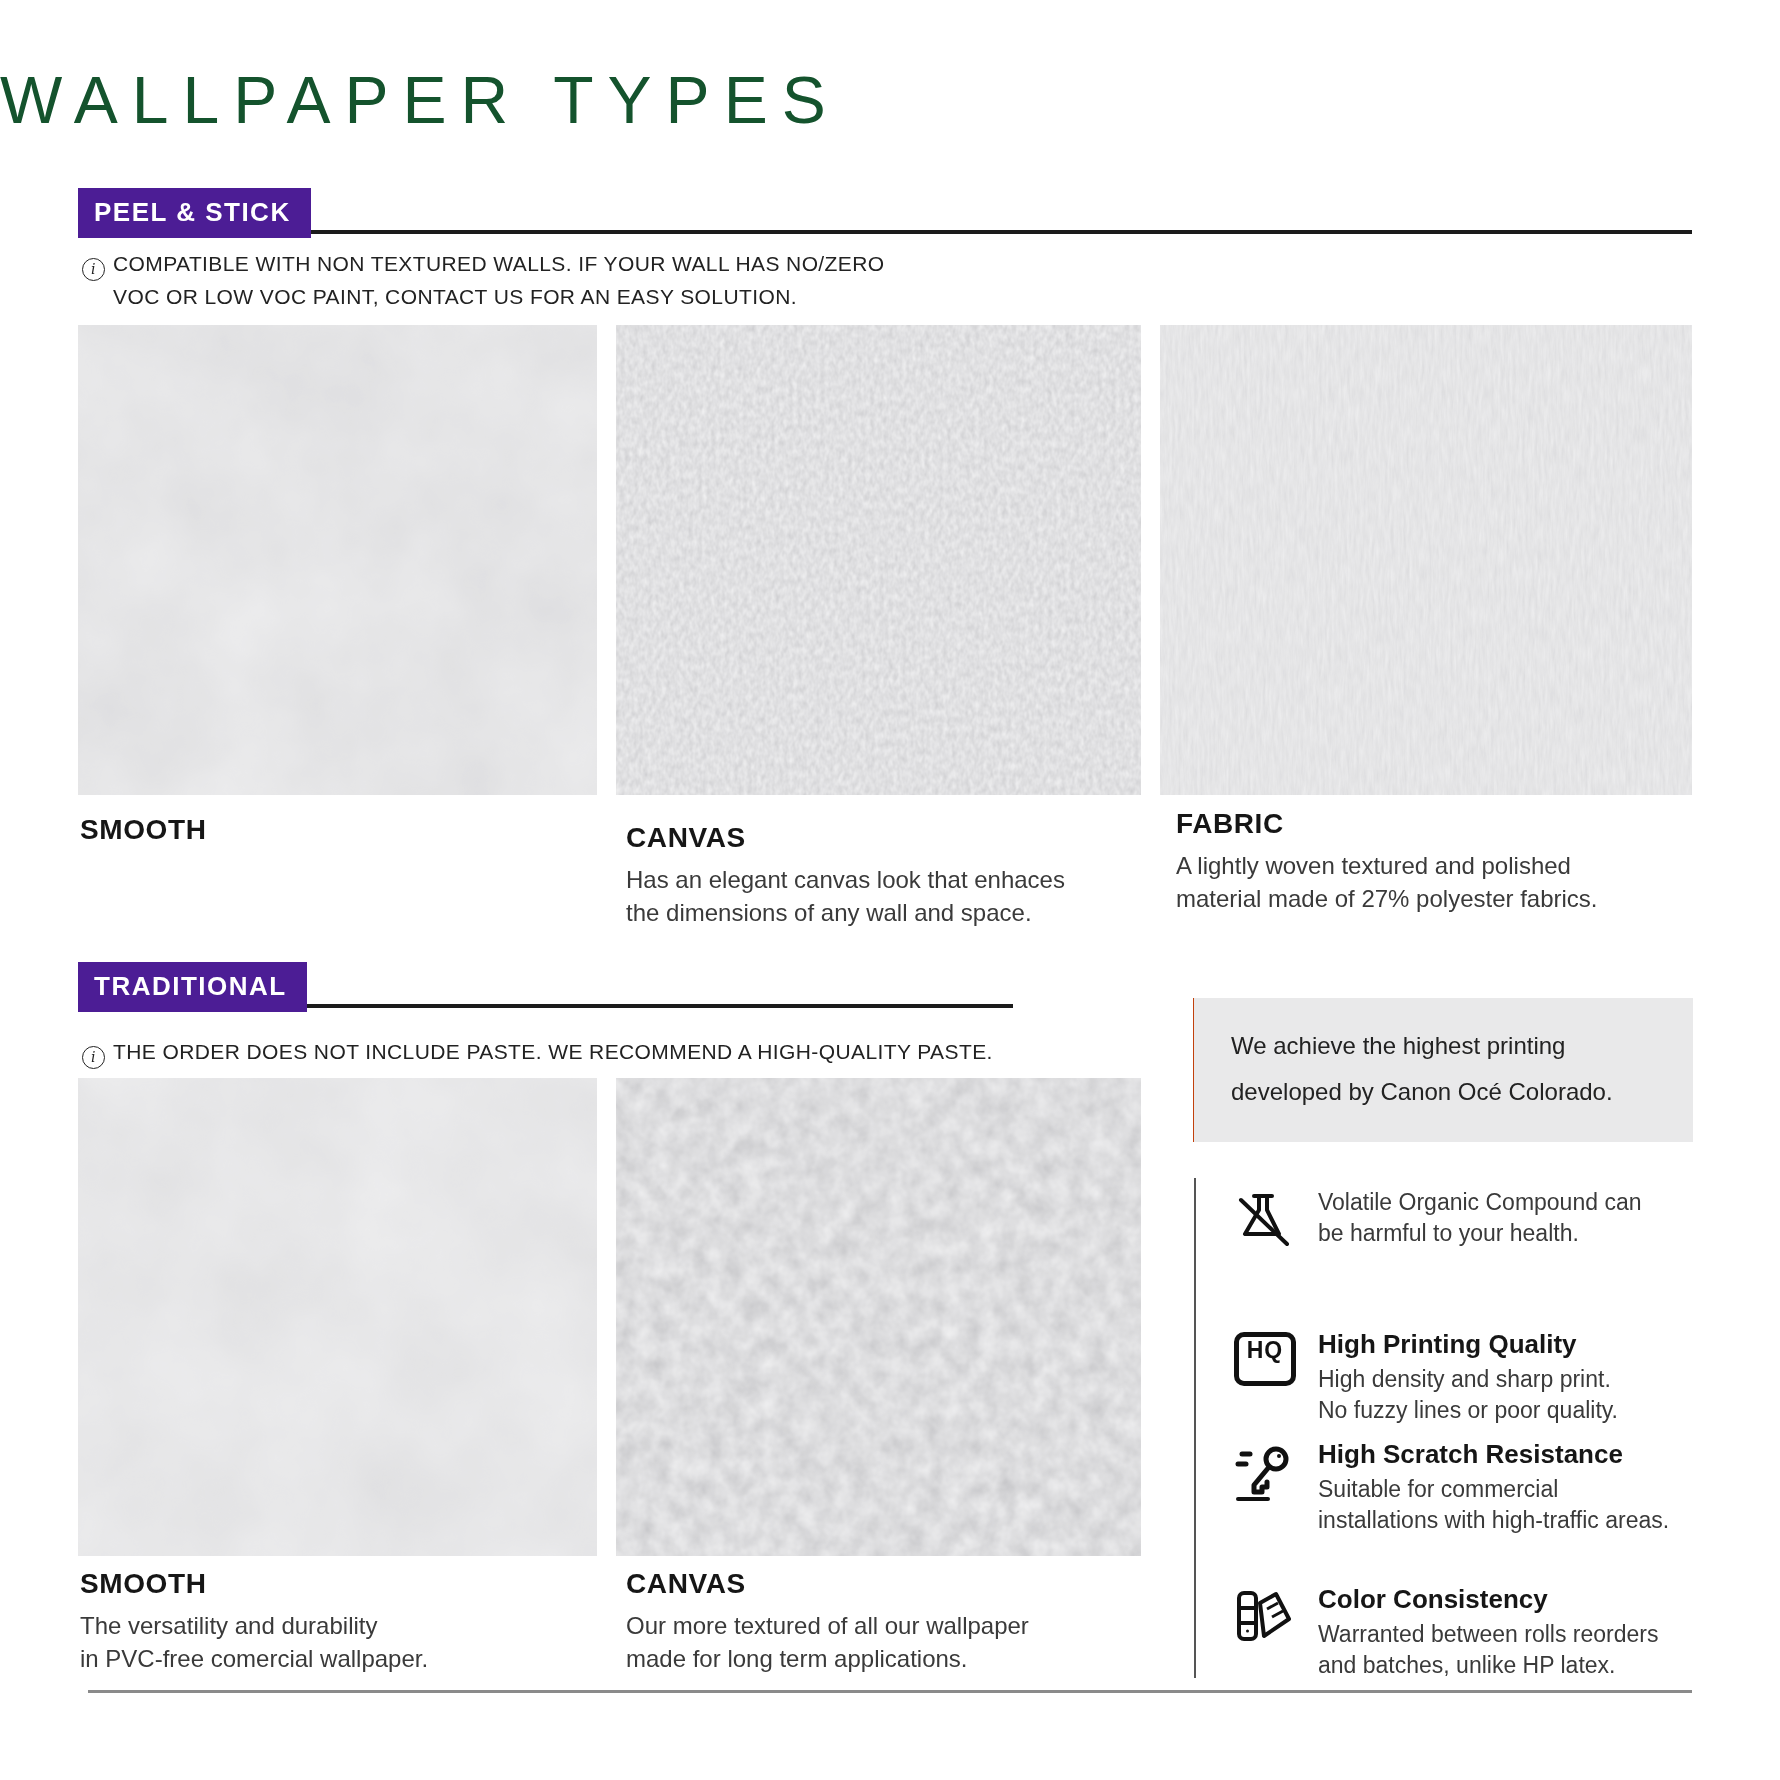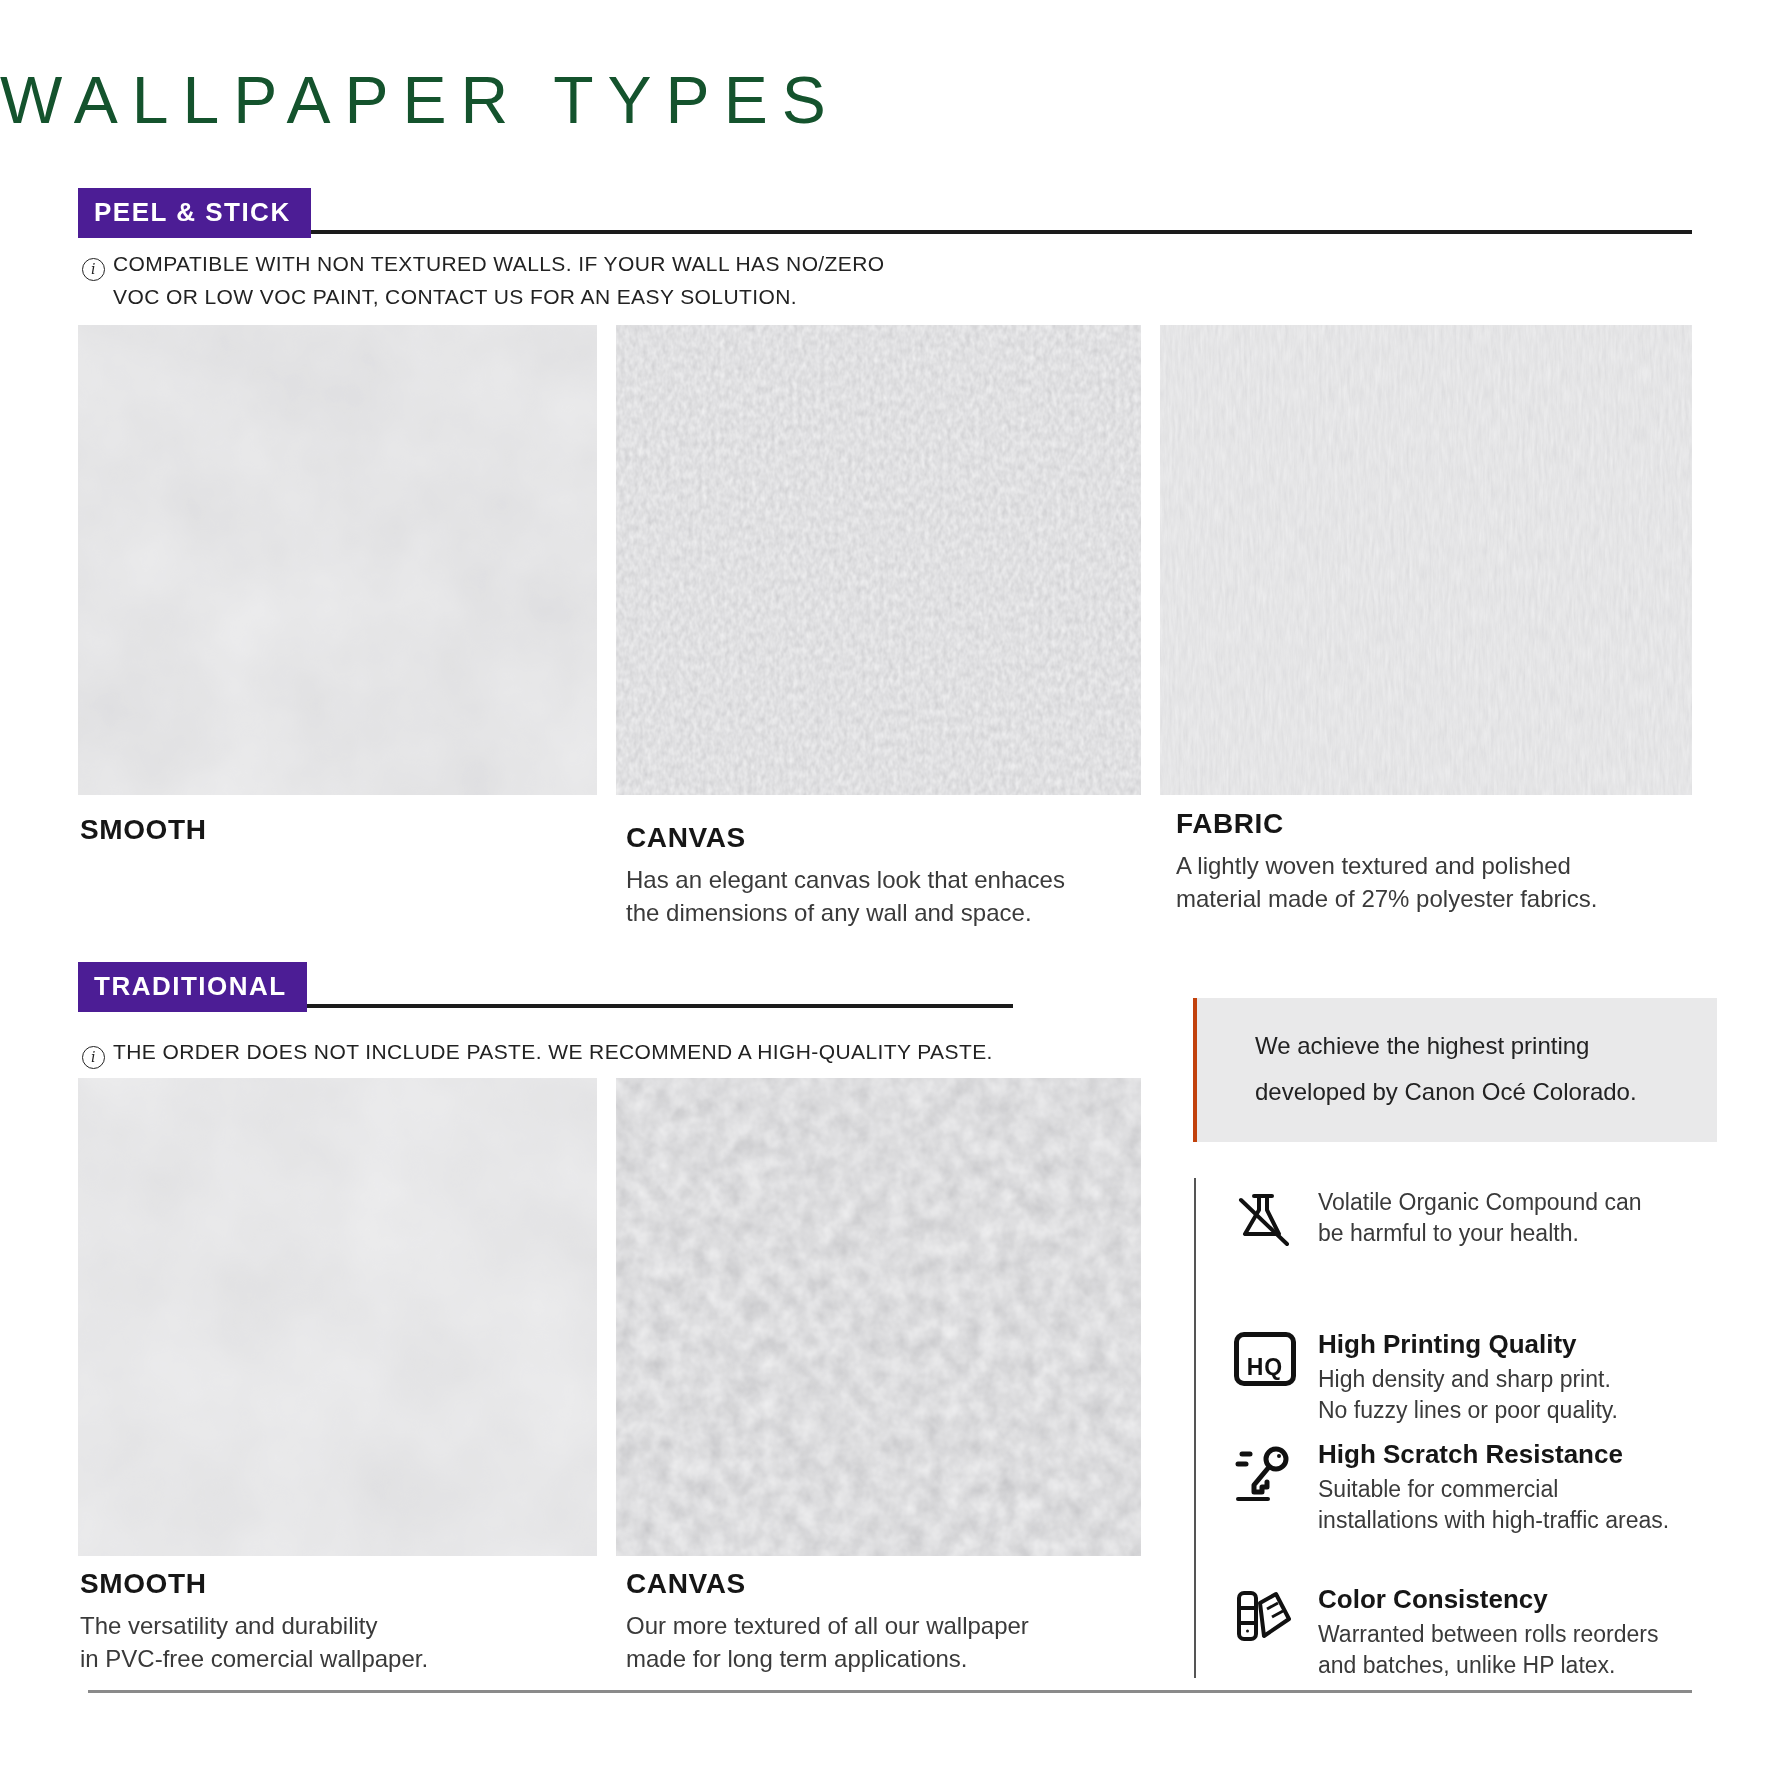--- a/index.html
+++ b/index.html
@@ -20,30 +20,30 @@
 
   
   .swatch{position:absolute;overflow:hidden;background:#f0f0f1;}
   .swatch svg{display:block;width:100%;height:100%;}
 
   
   .swatch-name{font-size:28px;font-weight:700;letter-spacing:0.6px;color:#161616;}
   .swatch-desc{font-size:24px;color:#3a3a3a;line-height:33px;margin-top:9px;}
 
   
-  .quote-box{background:#e9e9ea;border-left:4px solid #c2410c;padding-left:21px;}
+  .quote-box{background:#e9e9ea;border-left:1px solid #c2410c;}
   .quote-text{font-size:24px;color:#222;line-height:46px;padding:25px 0 0 37px;}
   .feature-line{width:2px;background:#555;}
   .feature{position:absolute;left:1234px;width:520px;}
   .feature .f-icon{position:absolute;left:0;top:4px;width:60px;height:60px;}
   .feature .f-body{margin-left:84px;}
   .f-title{font-size:26px;font-weight:700;color:#161616;line-height:32px;}
   .f-desc{font-size:23px;color:#3a3a3a;line-height:31px;margin-top:4px;}
 
-  .hq-badge{width:52px;height:44px;border:5px solid #111;border-radius:10px;display:flex;align-items:flex-end;justify-content:center;font-size:23px;font-weight:700;color:#111;letter-spacing:1px;}
+  .hq-badge{width:52px;height:44px;border:5px solid #111;border-radius:10px;display:flex;align-items:flex-start;justify-content:center;font-size:23px;font-weight:700;color:#111;letter-spacing:1px;}
 
   .bottom-divider{height:3px;background:#8a8a8a;}
 </style>
 </head>
 <body>
 
 <svg width="0" height="0" style="position:absolute" aria-hidden="true">
   <defs>
     <filter id="texSmooth1" x="0%" y="0%" width="100%" height="100%">
       <feTurbulence type="fractalNoise" baseFrequency="0.009" numOctaves="4" seed="7" result="n"></feTurbulence>

